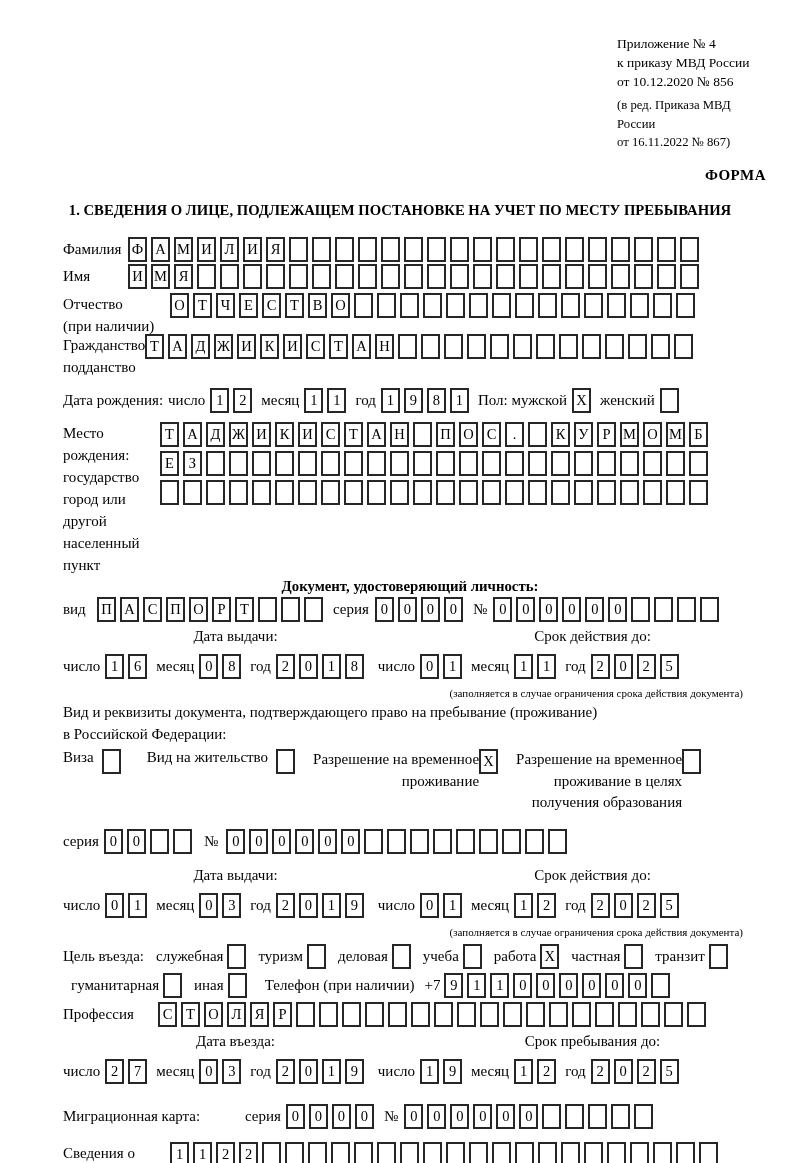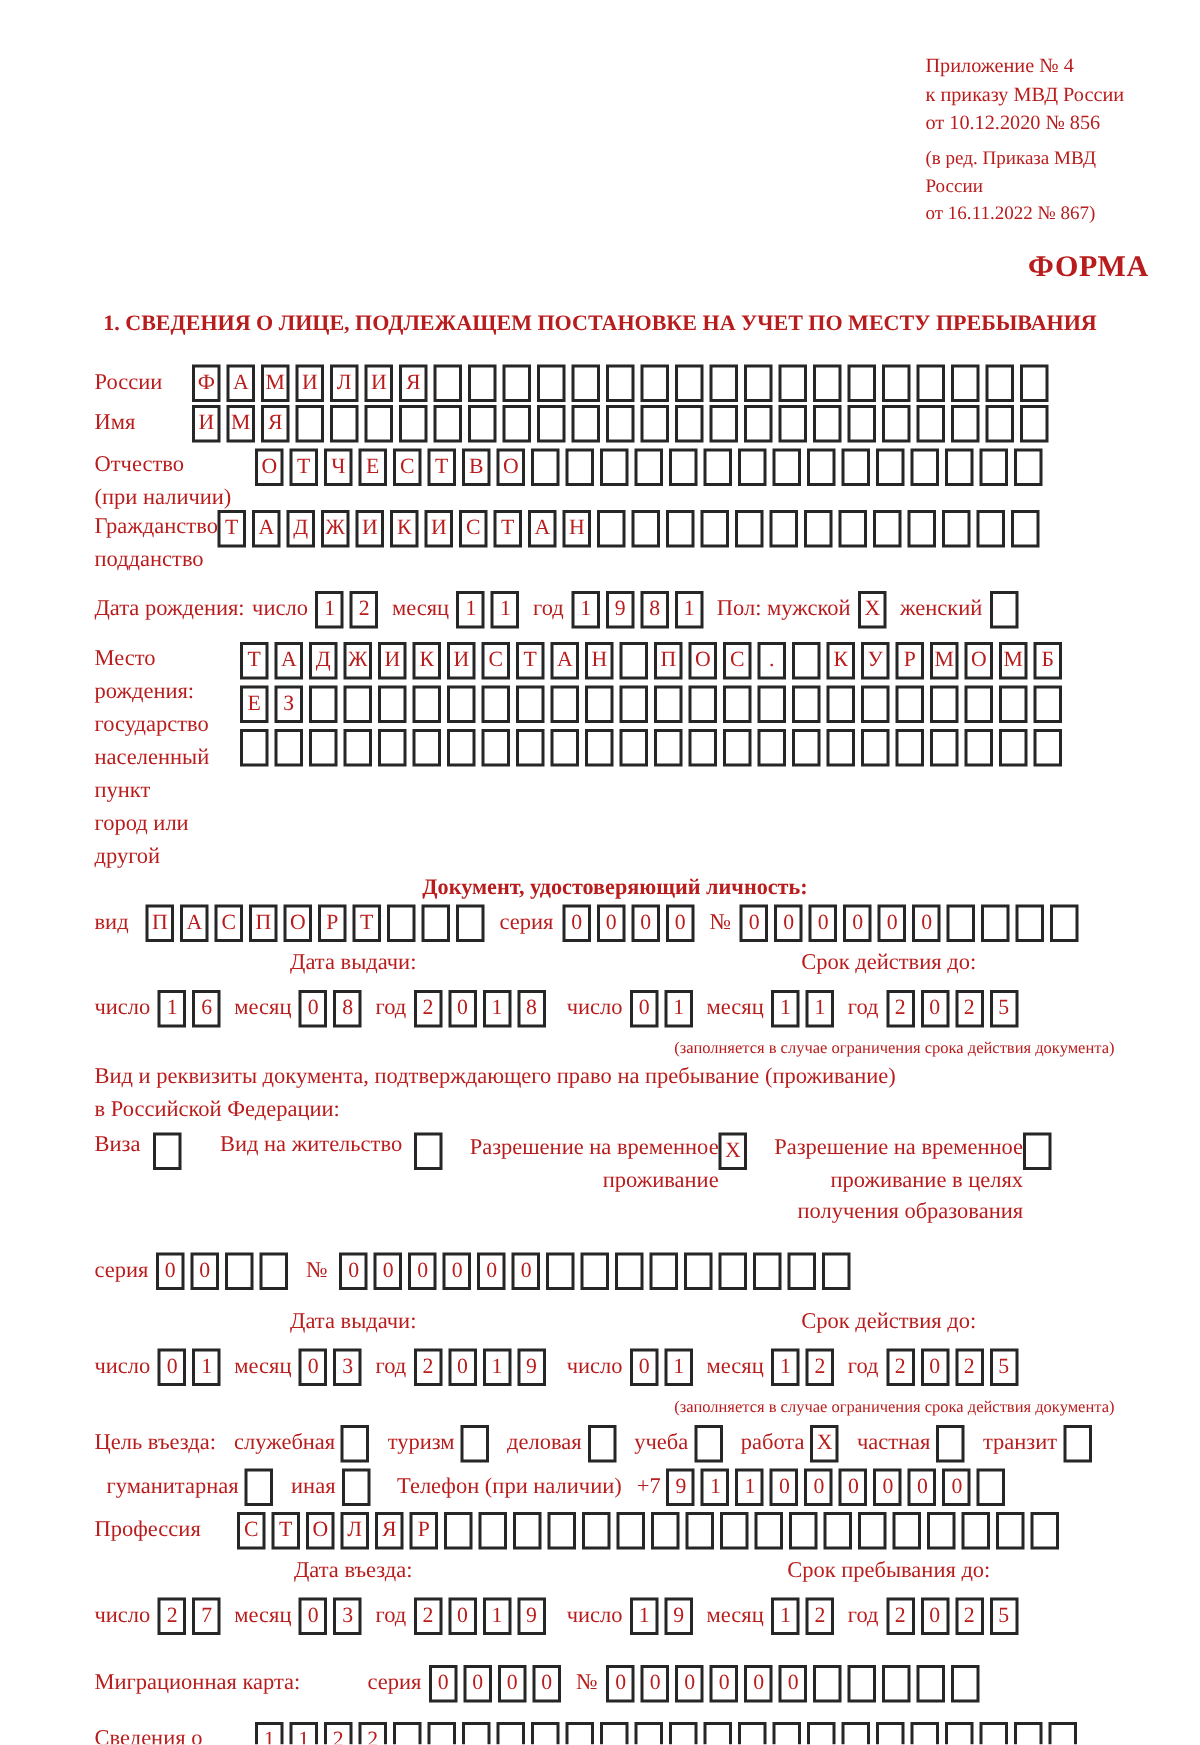--- a/index.html
+++ b/index.html
@@ -1,25 +1,25 @@
 <!DOCTYPE html>
 <html><head>
 <meta charset="utf-8">
 <style>
   * { margin:0; padding:0; box-sizing:border-box; }
   html,body { background:#ffffff; }
   .page {
     width:800px; height:1163px; background:#fff; overflow:hidden;
-    font-family:"Liberation Serif", serif; color:#b91c1c; position:relative;
+    font-family:"Liberation Serif", serif; color:#000000; position:relative;
   }
   
   .annex { margin:34px 28px 0 617px; font-size:13.5px; line-height:1.42; }
   .annex .small { font-size:12.7px; }
   .annex .gap { margin-top:5px; }
-  .forma { margin:16px 34px 12px 0; text-align:right; font-weight:bold; font-size:20px; letter-spacing:.5px; }
+  .forma { margin:16px 34px 12px 0; text-align:right; font-weight:bold; font-size:15px; letter-spacing:.5px; }
   .title { margin-top:16px; text-align:center; font-weight:bold; font-size:15.3px; line-height:1.62; }
   .blank-line { display:inline-block; width:52px; height:13px; border-bottom:2px solid #3c3c3c; margin-left:10px; }
   .section-heading { margin-top:18px; text-align:center; font-weight:bold; font-size:14.7px; }
   
   .frow { display:flex; align-items:center; margin:2px 0 0 63px; }
   .frow.top { align-items:flex-start; }
   .fixed31 { height:31px; overflow:visible; }
   .lbl, .sublbl { font-size:15px; flex:none; white-space:nowrap; }
   .sublbl { margin:11px 5px; }
   .lbl-block { display:flex; flex-direction:column; font-size:15px; line-height:1.47; flex:none; }
@@ -61,21 +61,21 @@
     <div>от 10.12.2020 № 856</div>
     <div class="small gap">(в ред. Приказа МВД России</div>
     <div class="small">от 16.11.2022 № 867)</div>
   </div>
   <div class="forma">ФОРМА</div>
 
 
   <div class="section-heading">1. СВЕДЕНИЯ О ЛИЦЕ, ПОДЛЕЖАЩЕМ ПОСТАНОВКЕ НА УЧЕТ ПО МЕСТУ ПРЕБЫВАНИЯ</div>
 
   <div class="frow mt18">
-    <span class="lbl w65">России</span>
+    <span class="lbl w65">Фамилия</span>
     <span class="boxes">
         <span class="cell">Ф</span>
         <span class="cell">А</span>
         <span class="cell">М</span>
         <span class="cell">И</span>
         <span class="cell">Л</span>
         <span class="cell">И</span>
         <span class="cell">Я</span>
         <span class="cell"></span>
         <span class="cell"></span>
@@ -220,22 +220,22 @@
     <span class="sublbl">женский</span>
     <span class="boxes">
         <span class="cell"></span>
       </span>
   </div>
 
   <div class="frow top">
     <div class="lbl-block w97">
       <div>Место рождения:</div>
       <div>государство</div>
+      <div>город или другой</div>
       <div>населенный пункт</div>
-      <div>город или другой</div>
     </div>
     <div class="rows">
       <div class="boxes">
           <span class="cell">Т</span>
           <span class="cell">А</span>
           <span class="cell">Д</span>
           <span class="cell">Ж</span>
           <span class="cell">И</span>
           <span class="cell">К</span>
           <span class="cell">И</span>

